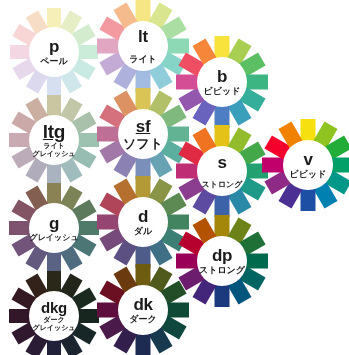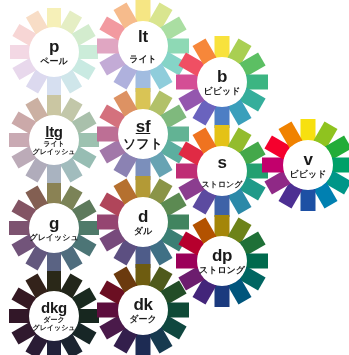--- a/index.html
+++ b/index.html
@@ -241,21 +241,21 @@
           <i></i>
         </div>
         <div class="petal" style="width: 14px; height: 21px; color: rgb(203, 169, 169); transform: rotate(300deg) translate(-7px, -45px);">
           <i></i>
         </div>
         <div class="petal" style="width: 14px; height: 21px; color: rgb(203, 176, 162); transform: rotate(330deg) translate(-7px, -45px);">
           <i></i>
         </div>
       </div>
       <div class="wheel-hub" style="width: 50px; height: 50px;">
-        <div class="hub-abbr" style="font-size: 15px; margin-bottom: 2px; text-decoration: underline;">ltg</div>
+        <div class="hub-abbr" style="font-size: 19px; margin-bottom: 2px; text-decoration: underline;">ltg</div>
         <div class="hub-jp" style="font-size: 7px; margin-top: 0px;">ライト</div>
         <div class="hub-jp" style="font-size: 7px; margin-top: 1px;">グレイッシュ</div>
       </div>
     </div>
     <div class="tone-wheel" style="left: 143px; top: 134px; width: 92px; height: 92px;">
       <div class="wheel-petals">
         <div class="petal" style="width: 15px; height: 22px; color: rgb(217, 196, 85); transform: rotate(0deg) translate(-7.5px, -46px);">
           <i></i>
         </div>
         <div class="petal" style="width: 15px; height: 22px; color: rgb(178, 193, 105); transform: rotate(30deg) translate(-7.5px, -46px);">

